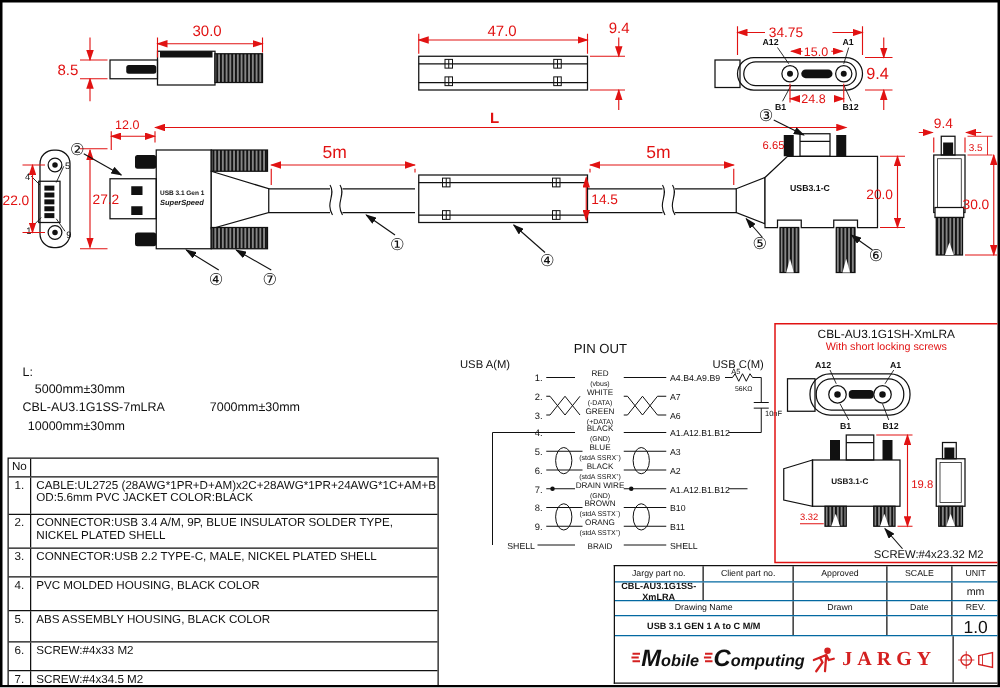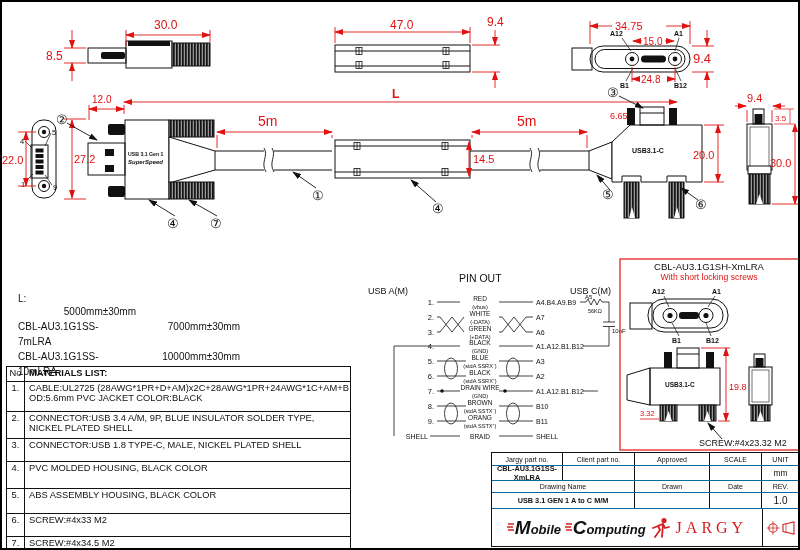--- a/index.html
+++ b/index.html
@@ -7,21 +7,21 @@
   svg{font-family:"Liberation Sans",sans-serif;}
   .dim{fill:#e11212;}
   .blk{fill:#111;}
   .abs{position:absolute;}
   
   .env{left:12px;top:213px;font-size:9.3px;line-height:11px;color:#111;}
   
   .llist{left:16px;top:291px;font-size:10px;color:#111;}
   .llist .lrow{display:flex;width:222px;line-height:15px;}
   .llist .lpart{width:140px;}
-  .llist .llen{width:82px;text-align:right;margin-left:36px;}
+  .llist .llen{width:82px;text-align:right;}
   
   .mat{left:4px;top:364px;width:345px;border:1px solid #111;box-sizing:border-box;font-size:9.3px;color:#111;}
   .mrow{display:flex;border-bottom:1px solid #111;box-sizing:border-box;}
   .mrow:last-child{border-bottom:none;}
   .mno{width:18px;border-right:1px solid #111;box-sizing:border-box;text-align:center;padding-top:1px;flex:none;}
   .mdesc{flex:1;padding:1px 0 0 4px;white-space:pre-line;}
   .h16{height:15px}.h30{height:30px}.h27{height:27px}.h23{height:23px}.h25{height:25px}.h21{height:21px}
   
   .tb{left:489px;top:450px;width:309px;height:95px;border:1px solid #111;border-right:none;box-sizing:border-box;font-size:7px;color:#111;}
   .tbrow{display:flex;border-bottom:1px solid #0369a1;box-sizing:border-box;}
@@ -29,21 +29,21 @@
   .tbc:last-child{border-right:none;}
   .r1{height:13px}.r2{height:15px}.r3{height:12px}.r4{height:16px}
   .w1{width:71px}.w2{width:72px}.w3{width:75px}.w4{width:52px}.w5{width:37px}.w12{width:143px}
   .bold{font-weight:bold;}
   .pn{font-size:7.3px;font-weight:bold;}
   .logorow{height:37px;border-bottom:none;}
   .logocell{width:271px;display:flex;align-items:center;justify-content:center;border-right:1px solid #111;box-sizing:border-box;gap:6px;}
   .projcell{width:36px;display:flex;align-items:center;justify-content:center;}
   .mc{font-style:italic;font-weight:bold;color:#111;font-size:13px;white-space:nowrap;display:flex;align-items:baseline;}
   .mcbig{font-size:19px;}
-  .jargy{color:#d42020;font-weight:normal;font-family:"Liberation Serif",serif;font-size:16px;letter-spacing:4px;}
+  .jargy{color:#d42020;font-weight:bold;font-family:"Liberation Serif",serif;font-size:16px;letter-spacing:4px;}
 </style>
 </head>
 <body>
 
 <div class="page">
 
 <svg class="abs" style="left:0;top:0;" width="800" height="550" viewBox="0 0 800 550">
   <defs>
     <pattern id="th" width="3" height="5" patternUnits="userSpaceOnUse">
       <rect width="3" height="5" fill="#141414"></rect>
@@ -468,43 +468,41 @@
 <div class="abs llist">
   <div>L:</div>
   <div class="lrow">
     <span class="llen">5000mm±30mm</span>
   </div>
   <div class="lrow">
     <span class="lpart">CBL-AU3.1G1SS-7mLRA</span>
     <span class="llen">7000mm±30mm</span>
   </div>
   <div class="lrow">
-    <span class="lpart">CBL-AU3.1G1SS-10mLRA</span>
     <span class="llen">10000mm±30mm</span>
   </div>
 </div>
 
 <div class="abs mat">
   <div class="mrow h16">
     <div class="mno">No</div>
-    <div class="mdesc bold">MATERIALS LIST:</div>
   </div>
   <div class="mrow h30">
     <div class="mno">1.</div>
     <div class="mdesc">CABLE:UL2725 (28AWG*1PR+D+AM)x2C+28AWG*1PR+24AWG*1C+AM+B
 OD:5.6mm  PVC JACKET COLOR:BLACK</div>
   </div>
   <div class="mrow h27">
     <div class="mno">2.</div>
     <div class="mdesc">CONNECTOR:USB 3.4 A/M, 9P, BLUE INSULATOR SOLDER TYPE,
 NICKEL PLATED SHELL</div>
   </div>
   <div class="mrow h23">
     <div class="mno">3.</div>
-    <div class="mdesc">CONNECTOR:USB 1.8 TYPE-C, MALE, NICKEL PLATED SHELL</div>
+    <div class="mdesc">CONNECTOR:USB 2.2 TYPE-C, MALE, NICKEL PLATED SHELL</div>
   </div>
   <div class="mrow h27">
     <div class="mno">4.</div>
     <div class="mdesc">PVC MOLDED HOUSING, BLACK COLOR</div>
   </div>
   <div class="mrow h25">
     <div class="mno">5.</div>
     <div class="mdesc">ABS ASSEMBLY HOUSING, BLACK COLOR</div>
   </div>
   <div class="mrow h23">
@@ -535,21 +533,21 @@
   <div class="tbrow r3">
     <div class="tbc w12">Drawing Name</div>
     <div class="tbc w3">Drawn</div>
     <div class="tbc w4">Date</div>
     <div class="tbc w5">REV.</div>
   </div>
   <div class="tbrow r4">
     <div class="tbc w12 pn">USB 3.1 GEN 1 A to C M/M</div>
     <div class="tbc w3"></div>
     <div class="tbc w4"></div>
-    <div class="tbc w5" style="font-size:10px">1.0</div>
+    <div class="tbc w5" style="font-size:14px">1.0</div>
   </div>
   <div class="tbrow logorow">
     <div class="logocell">
       <span class="mc">
         <svg width="8" height="14" viewBox="0 0 8 14">
               <path d="M1,4h6M0,7h6M1,10h6" stroke="#d42020" stroke-width="1.6" fill="none"></path>
             </svg><span class="mcbig">M</span><span>obile</span>&nbsp;<svg width="8" height="14" viewBox="0 0 8 14">
               <path d="M1,4h6M0,7h6M1,10h6" stroke="#d42020" stroke-width="1.6" fill="none"></path>
             </svg><span class="mcbig">C</span><span>omputing</span>
       </span>

